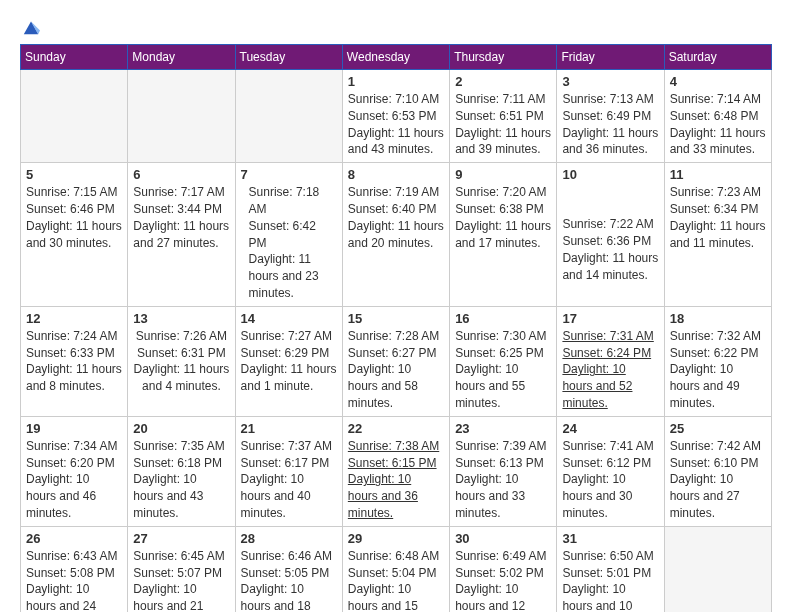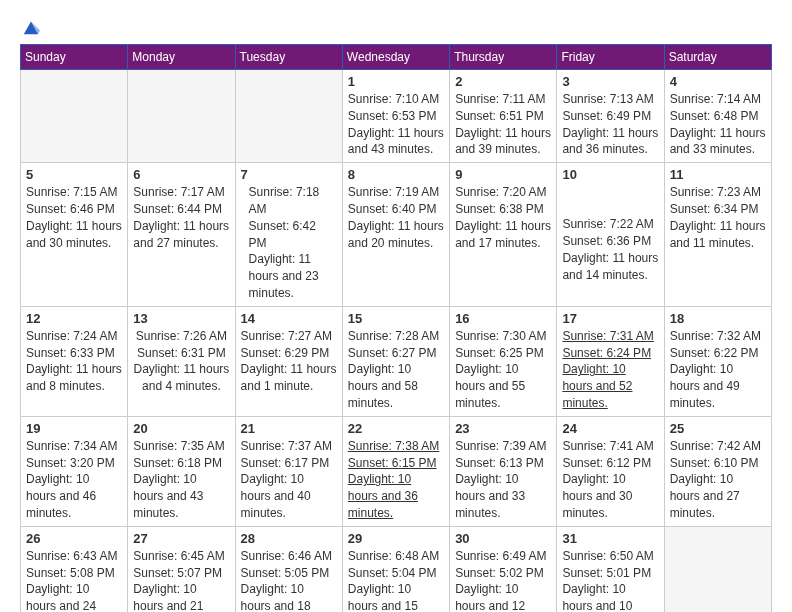--- a/index.html
+++ b/index.html
@@ -168,21 +168,21 @@
         <tr>
           <td>
             <div class="day-number">5</div>
             <div class="day-info" style="white-space: pre-line;">Sunrise: 7:15 AM
 Sunset: 6:46 PM
 Daylight: 11 hours and 30 minutes.</div>
           </td>
           <td>
             <div class="day-number">6</div>
             <div class="day-info" style="white-space: pre-line;">Sunrise: 7:17 AM
-Sunset: 6:44 PM
+Sunset: 3:44 PM
 Daylight: 11 hours and 27 minutes.</div>
           </td>
           <td>
             <div class="day-number">7</div>
             <div class="day-info" style="white-space: pre-line; margin-left: 8px;">Sunrise: 7:18 AM
 Sunset: 6:42 PM
 Daylight: 11 hours and 23 minutes.</div>
           </td>
           <td>
             <div class="day-number">8</div>
@@ -250,21 +250,21 @@
             <div class="day-number">18</div>
             <div class="day-info" style="white-space: pre-line;">Sunrise: 7:32 AM
 Sunset: 6:22 PM
 Daylight: 10 hours and 49 minutes.</div>
           </td>
         </tr>
         <tr>
           <td>
             <div class="day-number">19</div>
             <div class="day-info" style="white-space: pre-line;">Sunrise: 7:34 AM
-Sunset: 3:20 PM
+Sunset: 6:20 PM
 Daylight: 10 hours and 46 minutes.</div>
           </td>
           <td>
             <div class="day-number">20</div>
             <div class="day-info" style="white-space: pre-line;">Sunrise: 7:35 AM
 Sunset: 6:18 PM
 Daylight: 10 hours and 43 minutes.</div>
           </td>
           <td>
             <div class="day-number">21</div>

